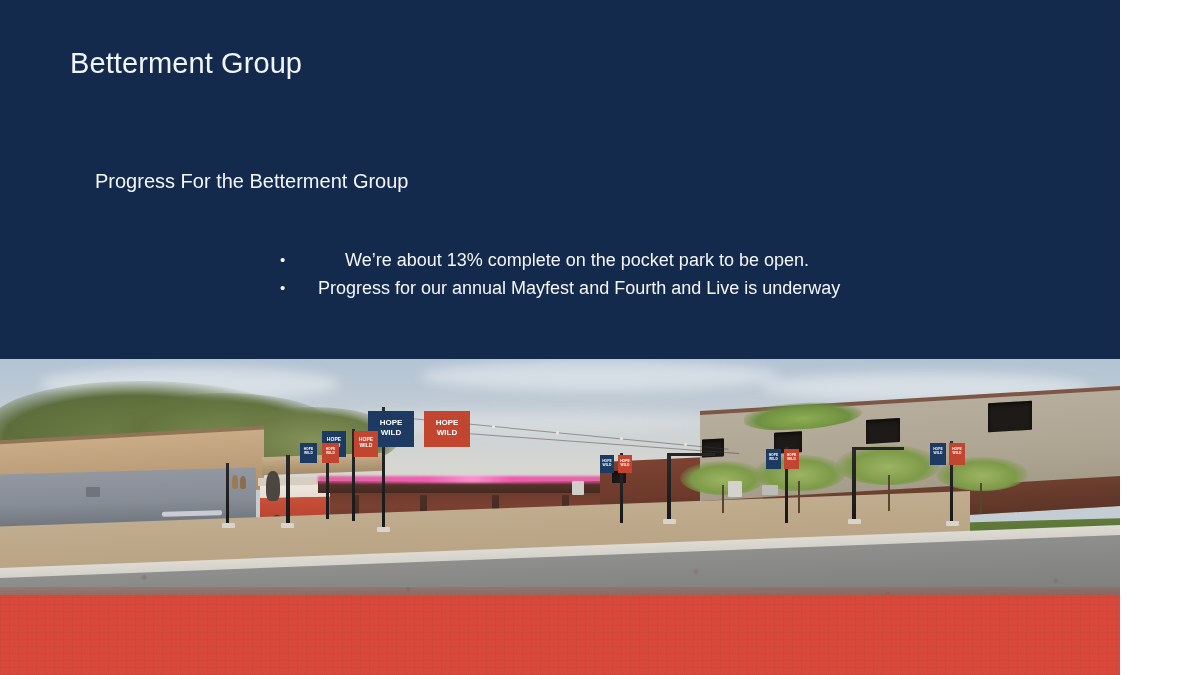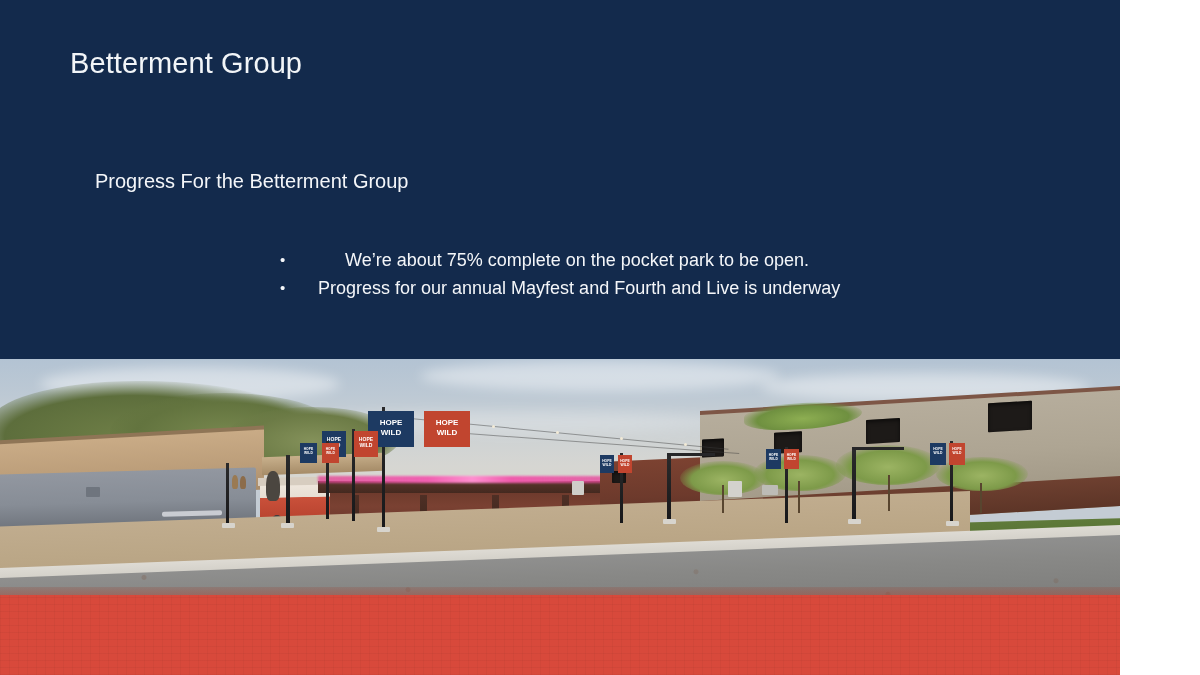--- a/index.html
+++ b/index.html
@@ -360,21 +360,21 @@
   <div class="navy-panel">
 
     <div class="slide-title">Betterment Group</div>
 
     <div class="slide-subtitle">Progress For the Betterment Group</div>
 
     <div class="bullet-list">
 
       <div class="bullet-row indent-deep">
         <span class="bullet-dot">•</span>
-        <span class="bullet-text">We’re about 75% complete on the pocket park to be open.</span>
+        <span class="bullet-text">We’re about 13% complete on the pocket park to be open.</span>
       </div>
 
       <div class="bullet-row indent-normal">
         <span class="bullet-dot">•</span>
         <span class="bullet-text">Progress for our annual Mayfest and Fourth and Live is underway</span>
       </div>
 
     </div>
   </div>
 

